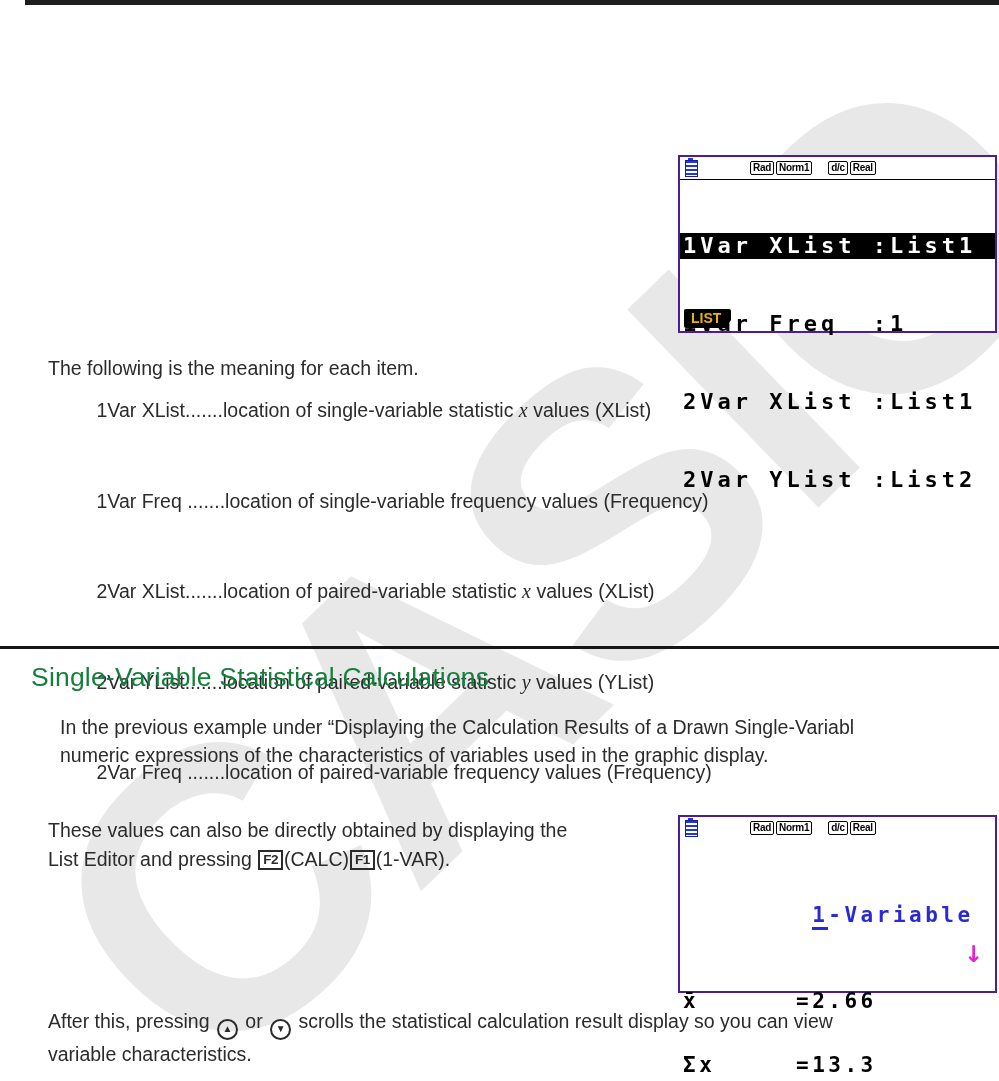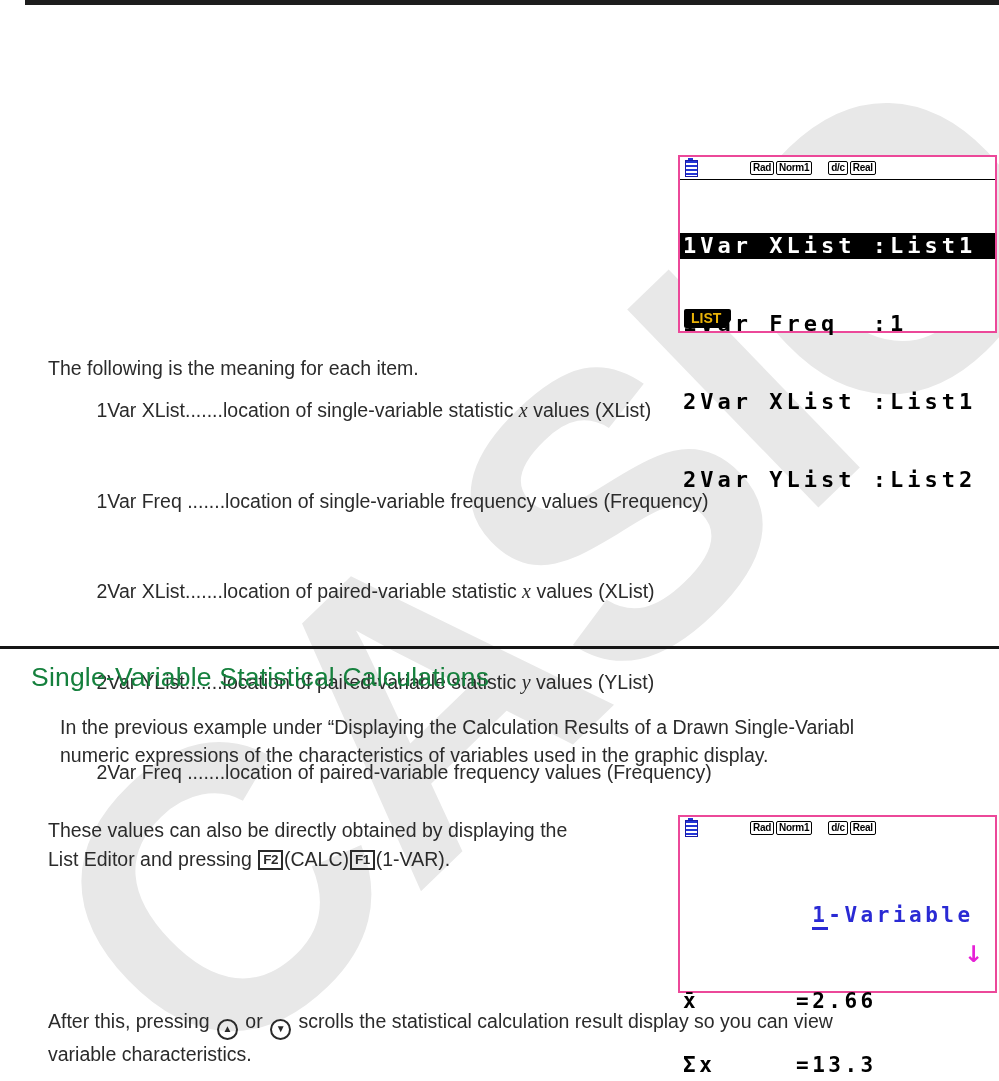--- a/index.html
+++ b/index.html
@@ -11,21 +11,21 @@
     position:absolute; left:-145px; top:340px; width:1400px; text-align:center;
     font-weight:bold; font-size:400px; letter-spacing:-10px; color:#e8e8e8;
     transform:rotate(-44deg); z-index:0; user-select:none; white-space:nowrap;
   }
   .topbar { position:absolute; left:25px; top:0; width:974px; height:5px; background:#1d1d1d; z-index:2; }
 
   .abs { position:absolute; z-index:1; }
 
   
   .calc-screen {
-    position:absolute; width:319px; height:178px; border:2px solid #ec4899;
+    position:absolute; width:319px; height:178px; border:2px solid #4c1d95;
     background:#fff; z-index:1; box-sizing:border-box;
   }
   #screen1 { left:678px; top:155px; }
   #screen2 { left:678px; top:815px; }
   .statusbar { position:relative; height:22px; display:flex; align-items:center; padding-left:5px; }
   .battery {
     position:relative; width:11px; height:15px; border:1px solid #1a1aa6; margin-top:1px;
     background:repeating-linear-gradient(180deg,#2336d6 0 2.5px,#ffffff 2.5px 4px);
   }
   .battery::before {

